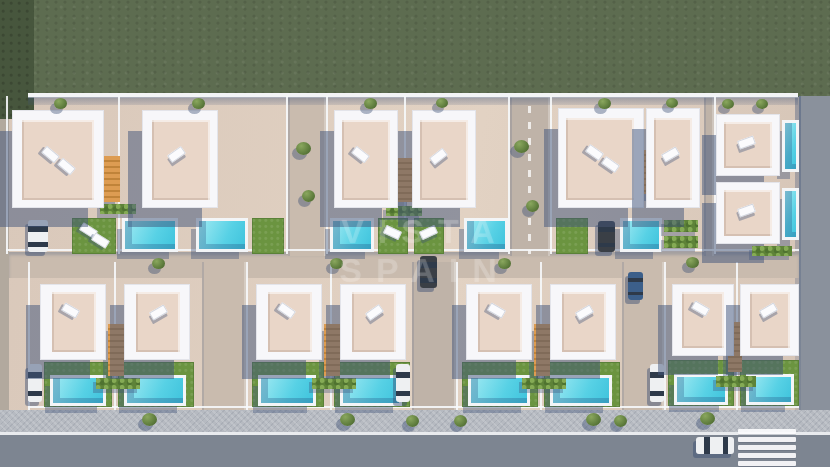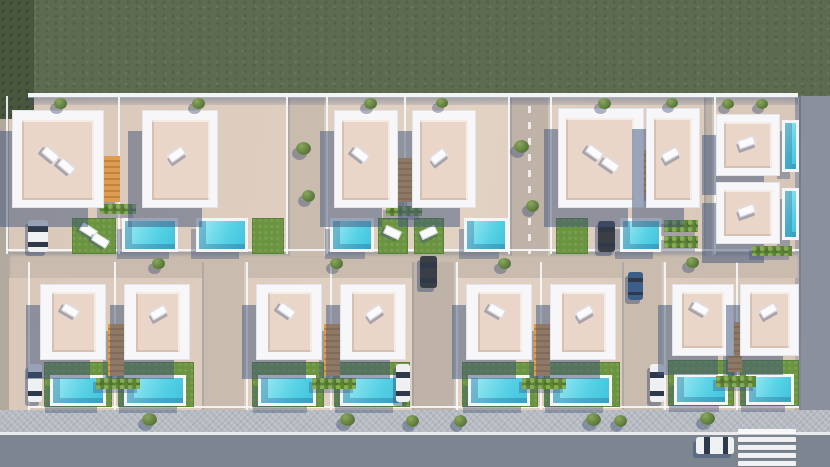--- a/index.html
+++ b/index.html
@@ -227,13 +227,14 @@
     <div class="obj t-tree" style="left: 330px; top: 258px; width: 13px; height: 11px;"></div>
     <div class="obj t-tree" style="left: 498px; top: 258px; width: 13px; height: 11px;"></div>
     <div class="obj t-tree" style="left: 686px; top: 257px; width: 13px; height: 11px;"></div>
     <div class="obj t-tree" style="left: 142px; top: 413px; width: 15px; height: 13px;"></div>
     <div class="obj t-tree" style="left: 340px; top: 413px; width: 15px; height: 13px;"></div>
     <div class="obj t-tree" style="left: 406px; top: 415px; width: 13px; height: 12px;"></div>
     <div class="obj t-tree" style="left: 454px; top: 415px; width: 13px; height: 12px;"></div>
     <div class="obj t-tree" style="left: 586px; top: 413px; width: 15px; height: 13px;"></div>
     <div class="obj t-tree" style="left: 614px; top: 415px; width: 13px; height: 12px;"></div>
     <div class="obj t-tree" style="left: 700px; top: 412px; width: 15px; height: 13px;"></div>
+    <div id="watermark">VISTA SPAIN</div>
 </div>
 
 </body></html>

